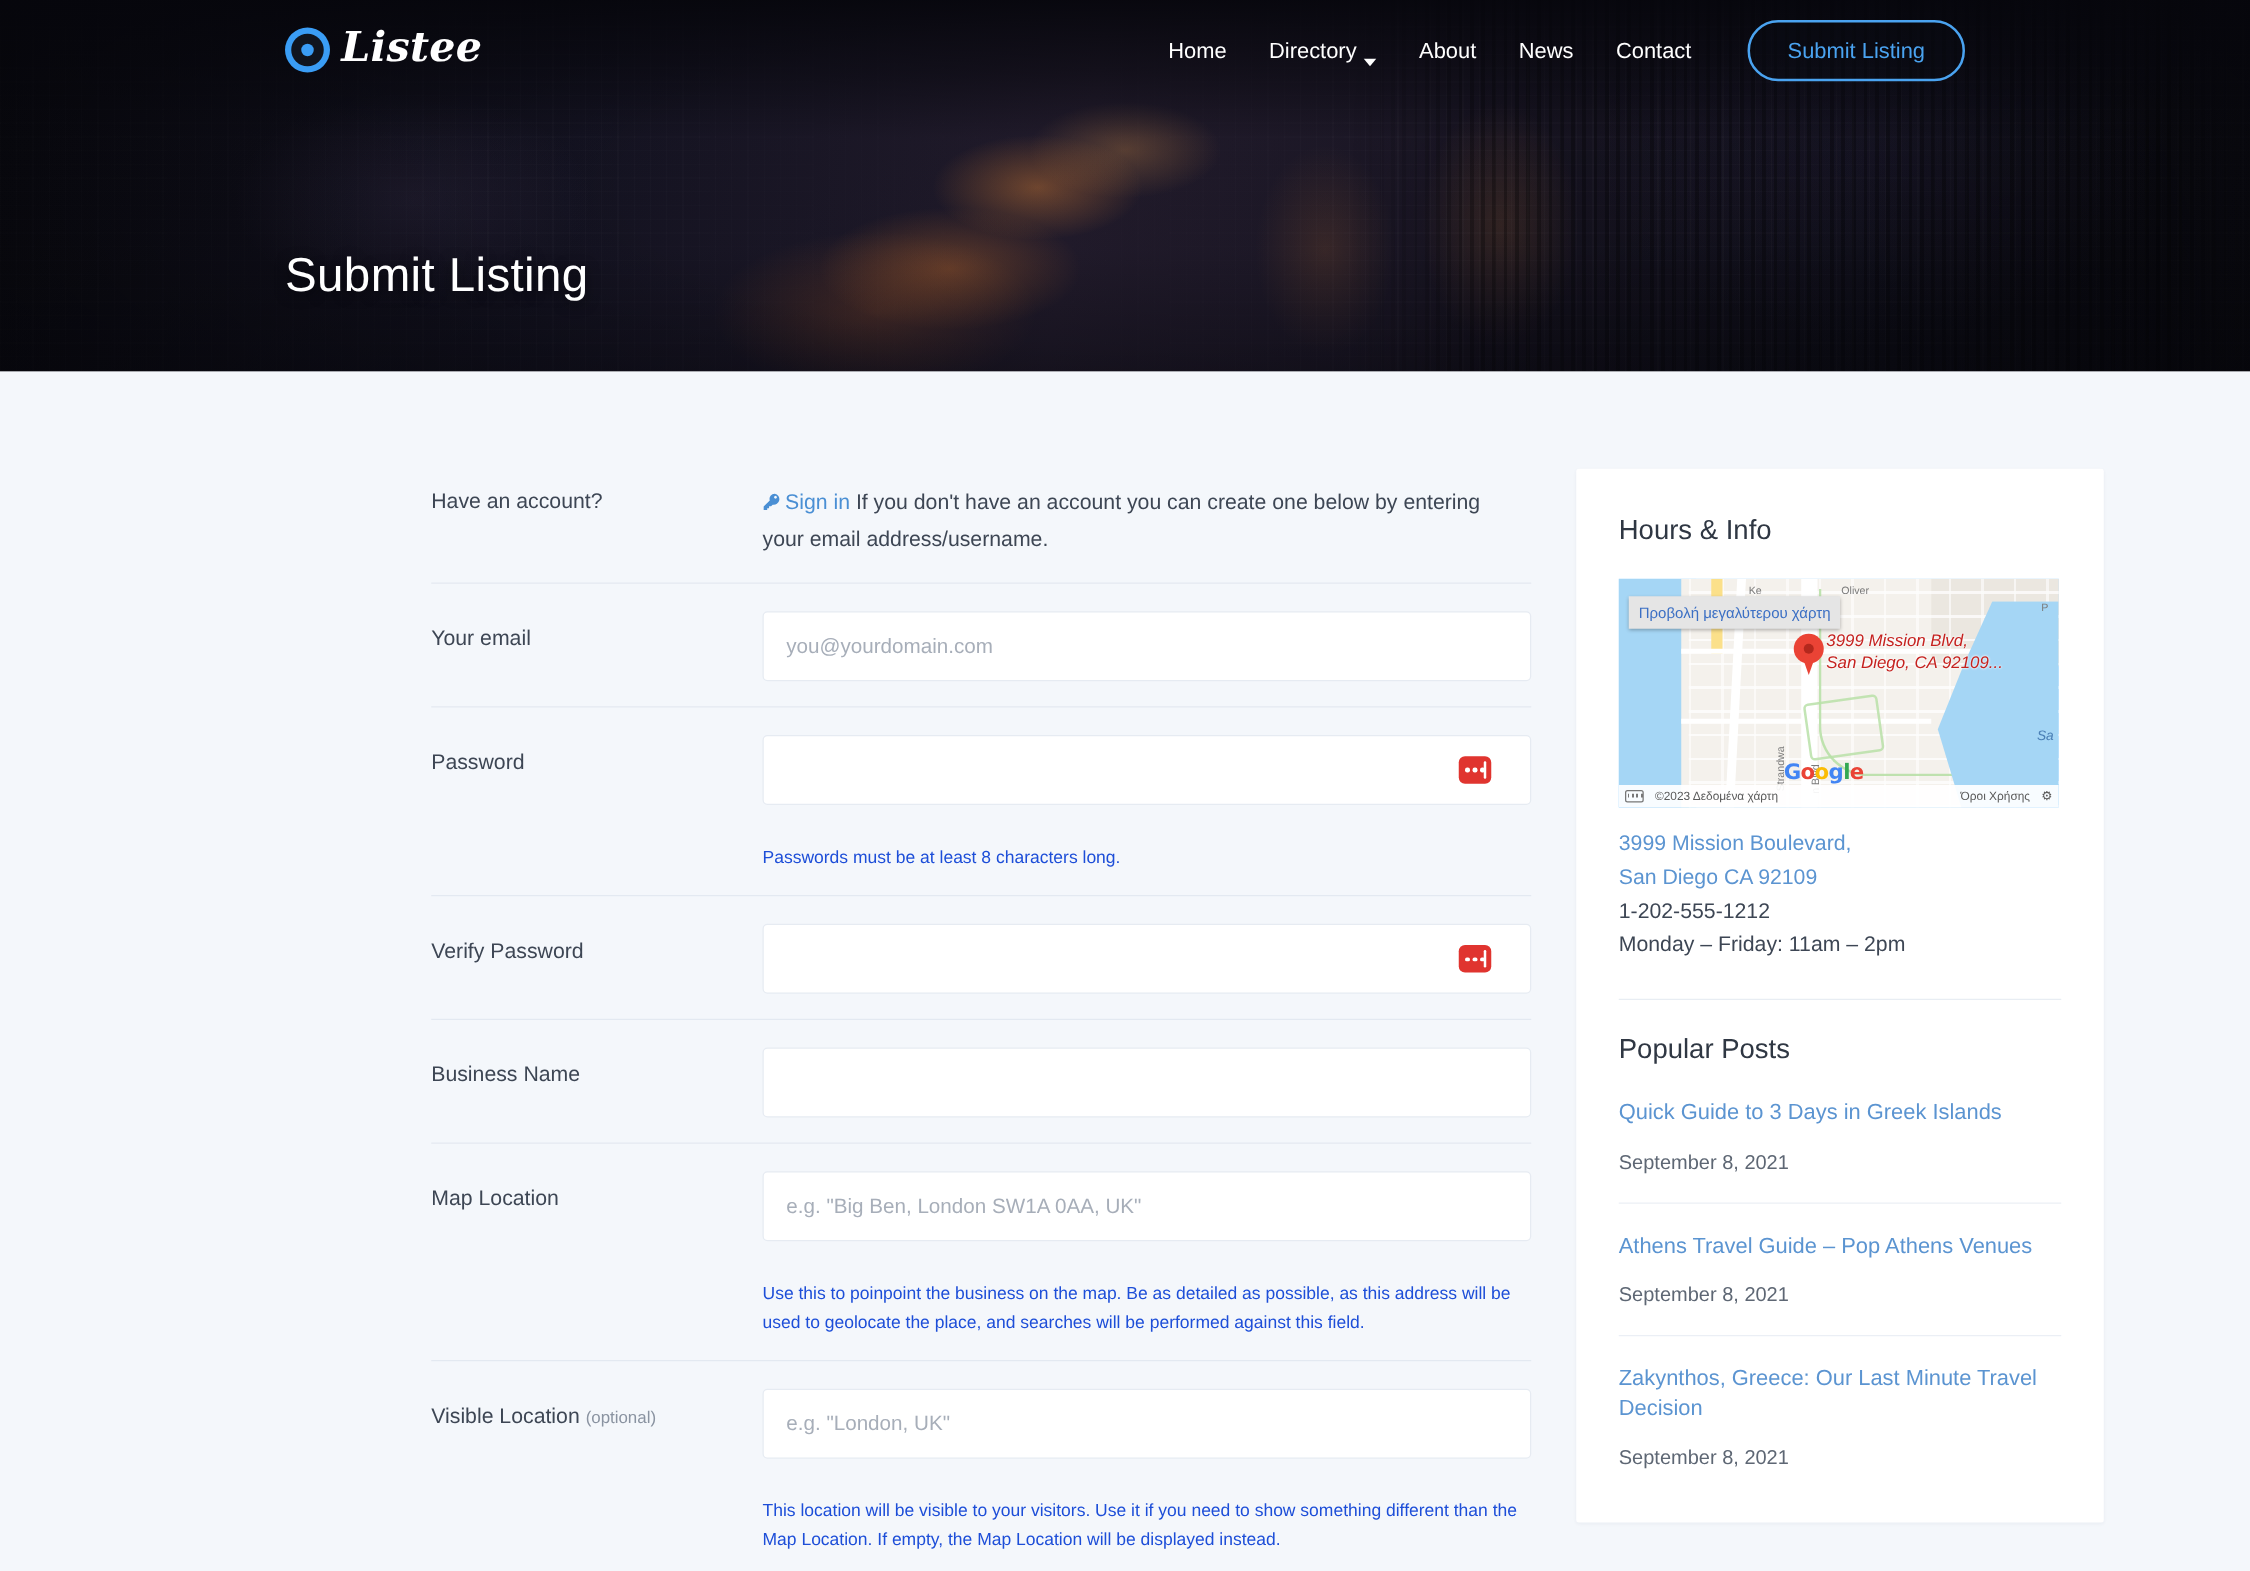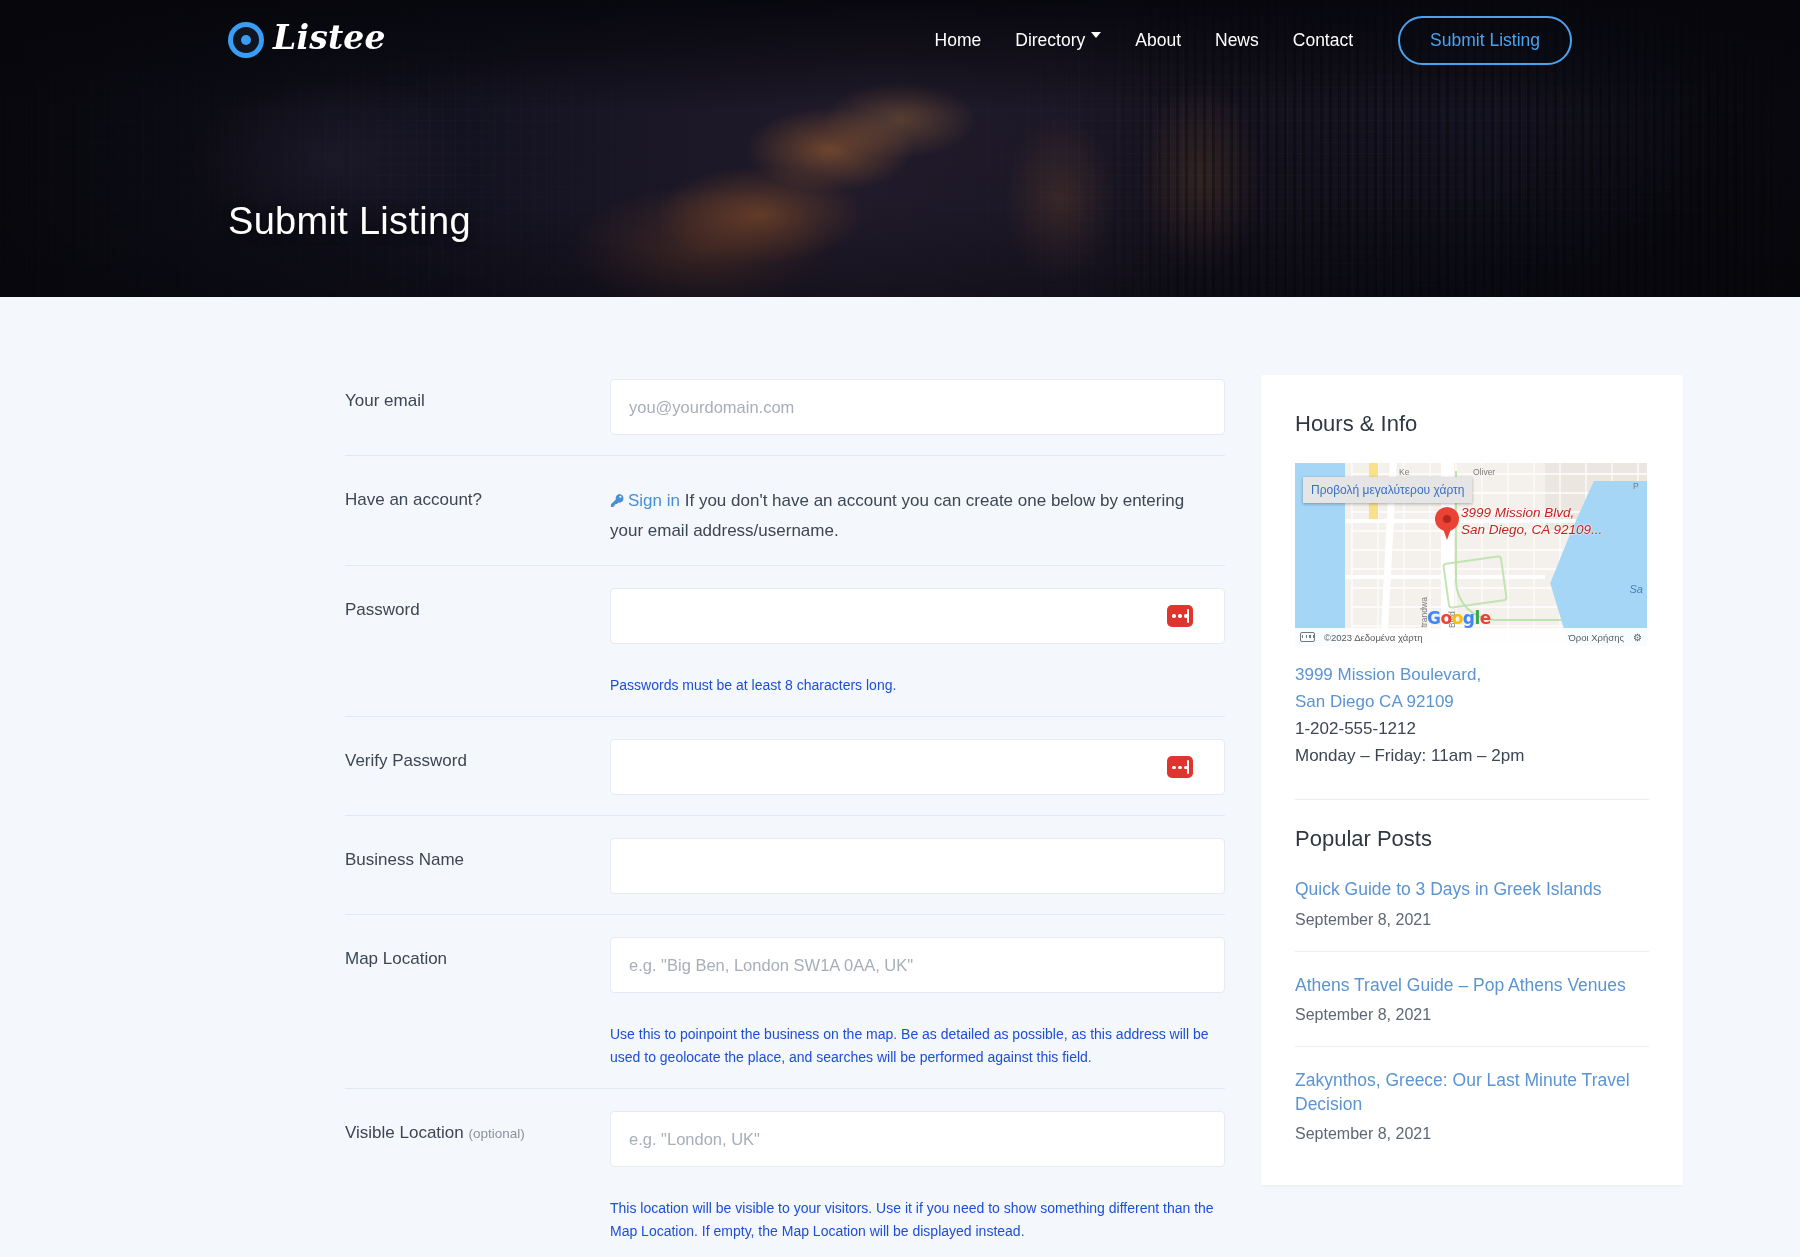--- a/index.html
+++ b/index.html
@@ -124,21 +124,21 @@
     gap: 0;
   }
   .nav-link {
     color: #ffffff;
     font-size: 17.5px;
     text-decoration: none;
     padding: 8px 17px;
     white-space: nowrap;
     cursor: pointer;
     display: inline-flex;
-    align-items: flex-start;
+    align-items: flex-end;
     gap: 6px;
   }
   .caret {
     display: inline-block;
     width: 0; height: 0;
     border-left: 5px solid transparent;
     border-right: 5px solid transparent;
     border-top: 6px solid #ffffff;
     position: relative;
     top: 2px;
@@ -425,21 +425,21 @@
     color: #5b94d1;
     font-size: 17.5px;
     text-decoration: none;
     line-height: 1.34;
     display: block;
     cursor: pointer;
   }
   .post-date {
     font-size: 16px;
     color: #5e6774;
-    margin-top: 9px;
+    margin-top: 20px;
   }
   .posts-wrap .post:last-child { padding-bottom: 2px; }
 </style>
 </head>
 <body>
 
 <div class="hero">
   <div class="hero-photo"></div>
   <div class="hero-buildings"></div>
   <div class="hero-towers"></div>
@@ -473,37 +473,37 @@
 
   <h1 class="hero-title">Submit Listing</h1>
 </div>
 
 <div class="page">
   <div class="content-wrap">
 
     <form class="form-col">
 
       <div class="form-row">
-        <div class="form-label">Your email</div>
-        <div class="form-field">
-          <input class="input" type="email" placeholder="you@yourdomain.com" style="">
-        </div>
-      </div>
-
-      <div class="form-row">
         <div class="form-label">Have an account?</div>
         <div class="form-field">
           <div class="signin-block">
             <span class="key-icon">
               <svg width="15" height="15" viewBox="0 0 16 16" fill="#4a8fd4" aria-hidden="true">
                 <path d="M10.5 1a4.5 4.5 0 0 0-4.3 5.85L1 12.05V15h3v-1.6h1.6V11.8h1.7l1.4-1.4A4.5 4.5 0 1 0 10.5 1zm1.4 3.9a1.15 1.15 0 1 1-1.63-1.63A1.15 1.15 0 0 1 11.9 4.9z"></path>
               </svg>
             </span><a class="signin-link">Sign in</a>
             <span>If you don't have an account you can create one below by entering your email address/username.</span>
           </div>
+        </div>
+      </div>
+
+      <div class="form-row">
+        <div class="form-label">Your email</div>
+        <div class="form-field">
+          <input class="input" type="email" placeholder="you@yourdomain.com" style="">
         </div>
       </div>
 
       <div class="form-row">
         <div class="form-label">Password</div>
         <div class="form-field">
           <div class="input-wrap">
             <input class="input" type="password" placeholder="" style="">
             <span class="pw-badge">
               <b></b>

